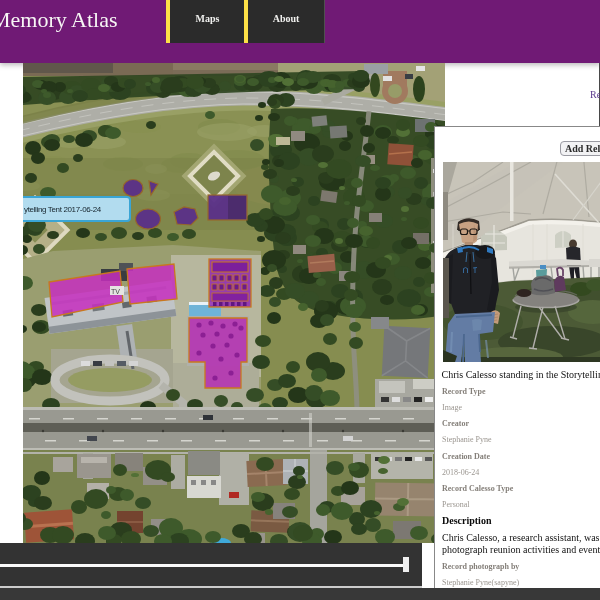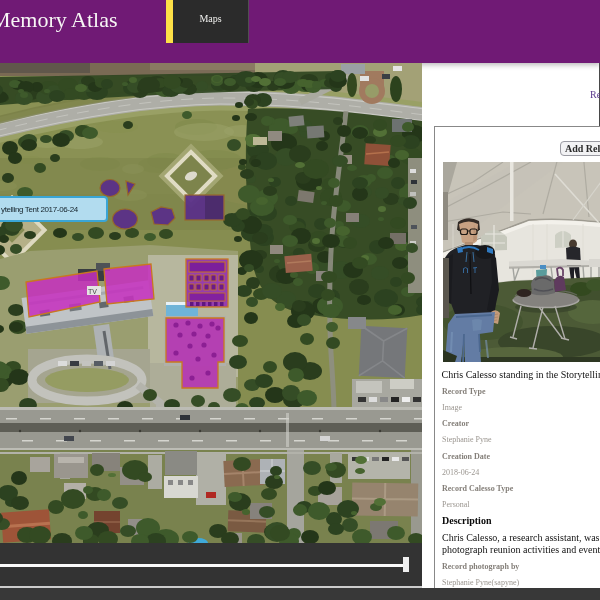--- a/index.html
+++ b/index.html
@@ -1,22 +1,22 @@
 <!DOCTYPE html>
 <html><head>
 <meta charset="utf-8">
 <style>
 html,body{margin:0;padding:0;}
 body{width:600px;height:600px;overflow:hidden;position:relative;background:#fff;font-family:"Liberation Serif",serif;}
 #header{position:absolute;top:0;left:0;width:600px;height:63px;background:#701a75;box-shadow:0 2px 5px rgba(80,80,80,.4);}
 #title{position:absolute;top:9px;left:-9px;color:#f7f7f5;font-size:22px;line-height:1;font-weight:400;white-space:nowrap;}
-.navbox{position:absolute;top:0;height:43px;background:#2b2b2b;border-left:7px solid #fde047;border-right:1px solid #505050;color:#f0f0ee;font-size:10px;font-weight:normal;text-align:center;line-height:38px;}
+.navbox{position:absolute;top:0;height:43px;background:#2b2b2b;border-left:4px solid #fde047;border-right:1px solid #505050;color:#f0f0ee;font-size:10px;font-weight:bold;text-align:center;line-height:38px;}
 #nav1{left:166px;width:75px;}
 #nav2{left:244px;width:76px;}
-#map{position:absolute;top:63px;left:0;width:422px;height:480px;overflow:hidden;}
+#map{position:absolute;top:63px;left:0;width:422px;height:480px;overflow:hidden;padding-left:23px;}
 #sliderbar{position:absolute;top:543px;left:0;width:422px;height:44px;background:#333333;}
 #track{position:absolute;top:21px;left:0;width:404px;height:3px;background:#fafafa;}
 #handle{position:absolute;top:14px;left:403px;width:6px;height:15px;background:#efefef;}
 #sliderline{position:absolute;top:586px;left:0;width:422px;height:2px;background:#cccccc;}
 #footer{position:absolute;top:588px;left:0;width:600px;height:12px;background:#383838;}
 #rightline{position:absolute;top:63px;left:598.5px;width:1.5px;height:300px;background:#484848;}
 #retlink{position:absolute;top:89.5px;left:590px;color:#5d3a8e;font-size:10px;line-height:1;white-space:nowrap;}
 #card{position:absolute;top:126px;left:434px;width:300px;height:520px;background:#fff;border:1px solid #888888;}
 #addbtn{position:absolute;top:13.5px;left:124.5px;height:13px;padding:0 6px 0 4.5px;background:#f2f2f4;border:1px solid #9a9aa2;border-radius:4px;font-family:"Liberation Serif",serif;font-size:10px;font-weight:bold;color:#2a2a2a;line-height:13px;white-space:nowrap;}
 #photo{position:absolute;top:35px;left:8px;width:175px;height:200px;}
@@ -24,20 +24,21 @@
 .flabel{position:absolute;left:7px;font-size:8px;line-height:1;font-weight:bold;color:#847f79;white-space:nowrap;text-align:right;}
 .fvalue{position:absolute;left:7px;font-size:8px;line-height:1;color:#9b9690;white-space:nowrap;}
 #desch{position:absolute;top:388.5px;left:7px;font-size:10px;line-height:1;font-weight:bold;color:#0a0a0a;}
 #descp{position:absolute;top:404.8px;left:7px;font-size:10px;line-height:12px;color:#111;white-space:nowrap;}
 </style>
 </head>
 <body>
 <div id="header">
   <div id="title">Memory Atlas</div>
   <div class="navbox" id="nav1">Maps</div>
+  <div class="navbox" id="nav2">About</div>
 </div>
 <div id="map"><svg width="422" height="480" viewBox="0 0 422 480">
       <rect x="0" y="0" width="422" height="480" fill="#868d50"></rect>
       <rect x="0" y="0" width="270" height="13" fill="#7b6c57"></rect>
       <rect x="0" y="0" width="150" height="21" fill="#7a6a54"></rect>
       <rect x="0" y="0" width="90" height="10" fill="#60574b"></rect>
       <rect x="150" y="0" width="120" height="7" fill="#8a7a62"></rect>
       <rect x="255" y="0" width="167" height="42" fill="#a3a176"></rect>
       <rect x="0" y="13" width="270" height="118" fill="#8a9154"></rect>
       <ellipse cx="91" cy="55" rx="23" ry="7" fill="#87904e" opacity="0.55"></ellipse>

